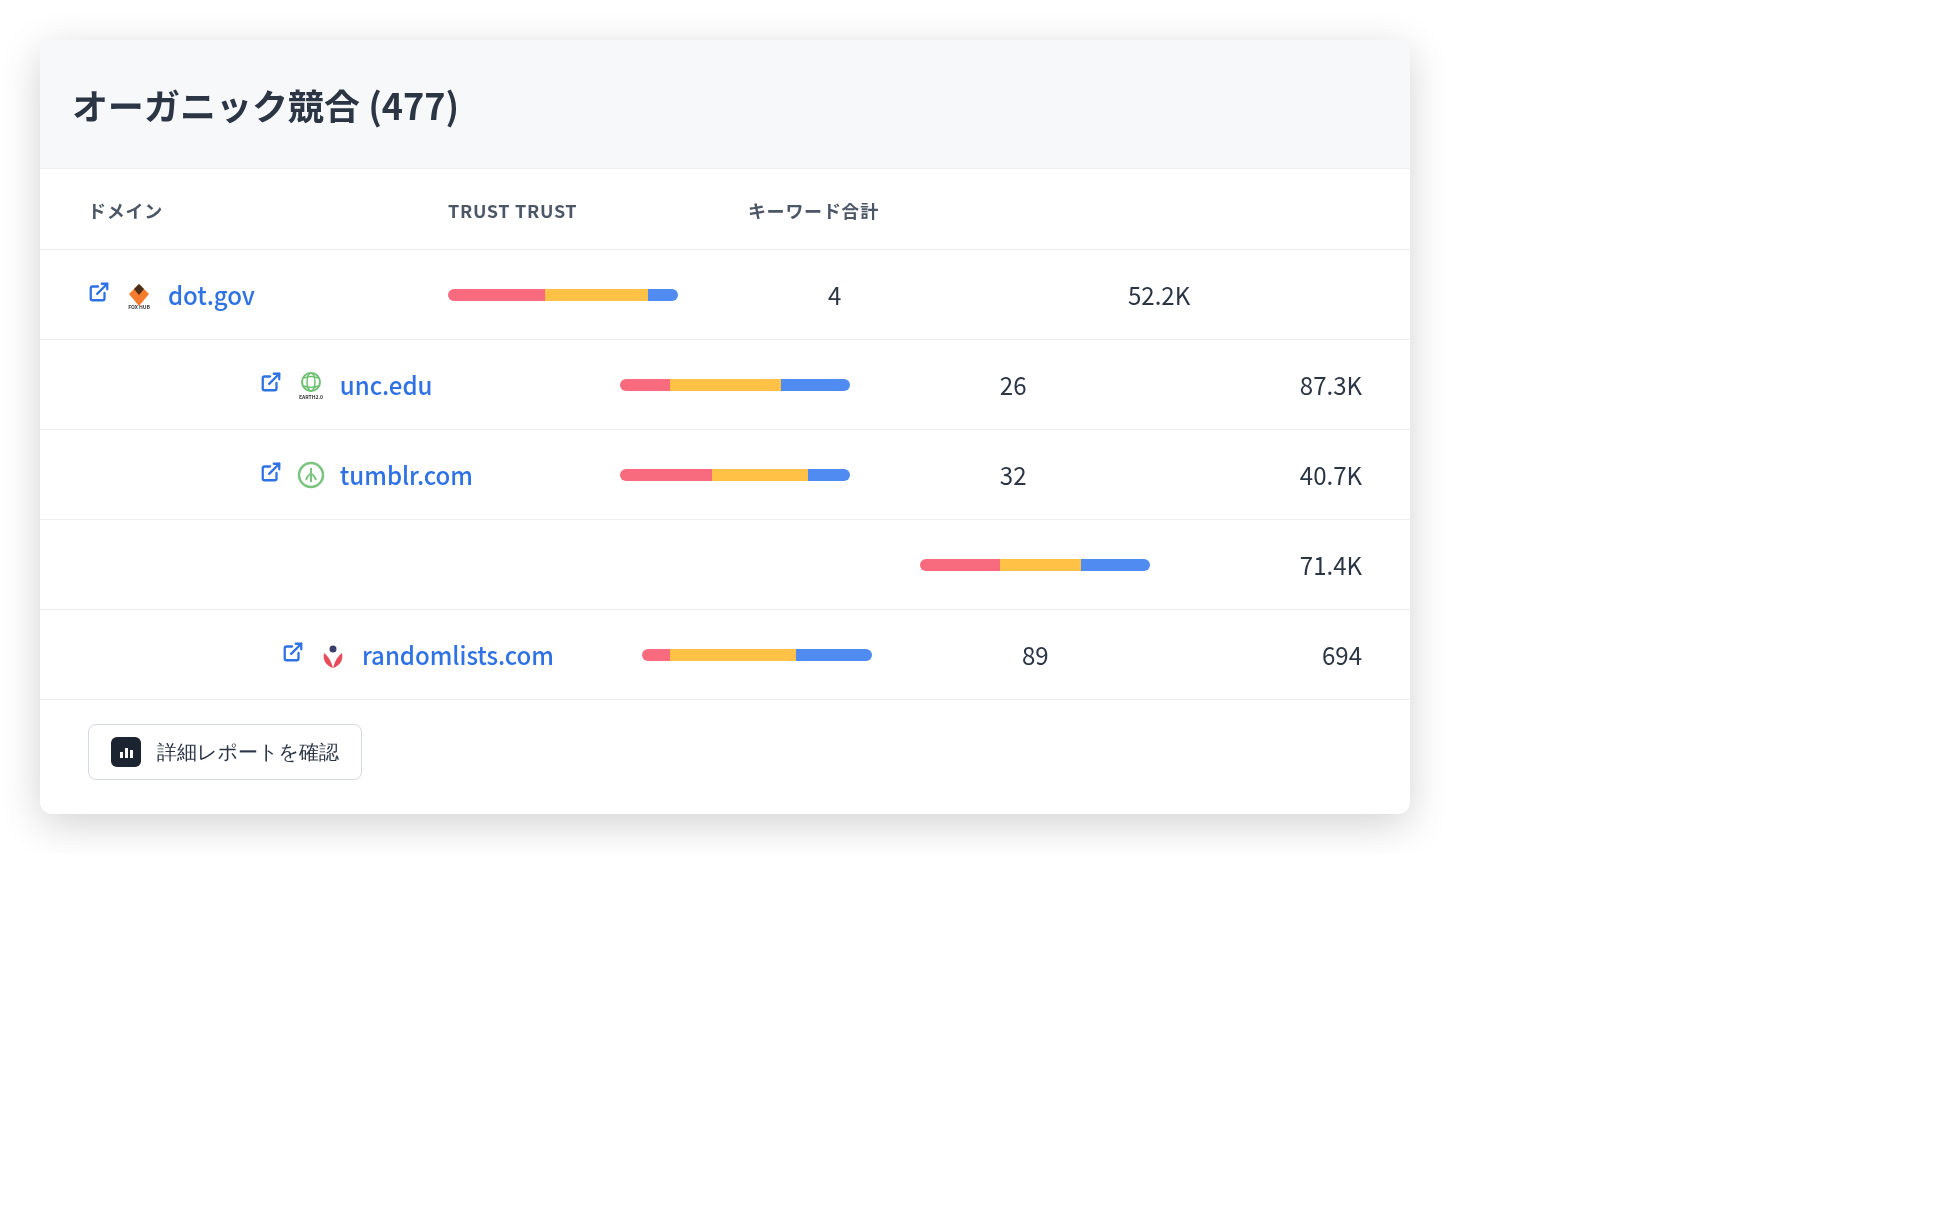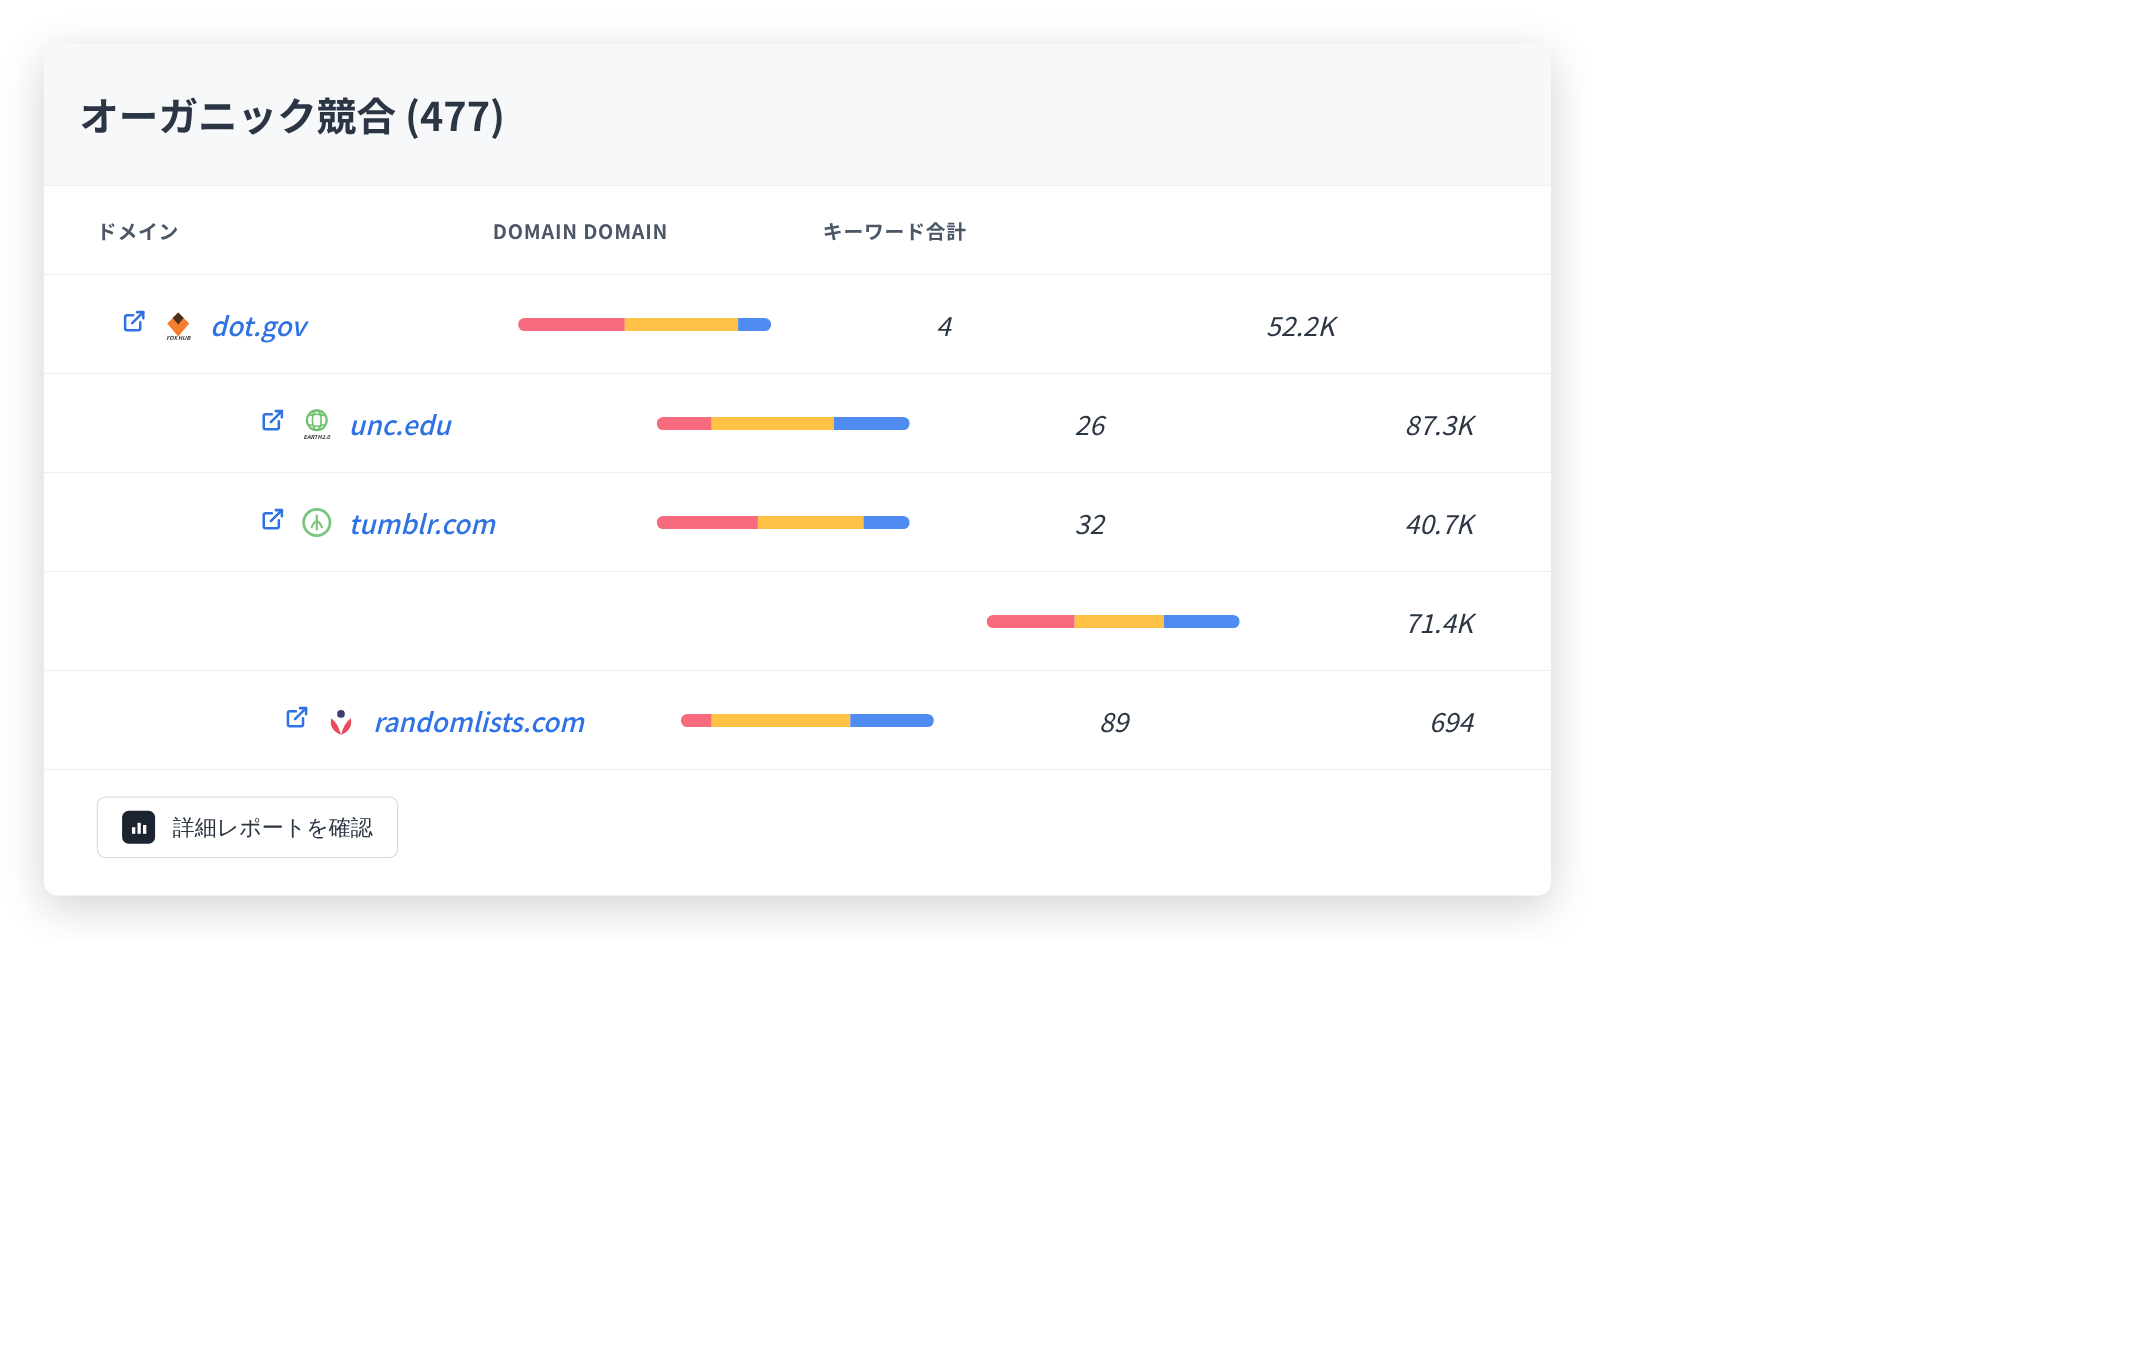--- a/index.html
+++ b/index.html
@@ -39,25 +39,24 @@
   .col-header-text {
     font-size: 18px;
     font-weight: 700;
     letter-spacing: 0.04em;
     color: #4b5666;
   }
   .rows { }
   .row {
     display: flex;
     align-items: center;
-    padding: 0 71px;
+    padding: 0 48px;
     height: 90px;
     border-bottom: 1px solid #eceef2;
     position: relative;
-    font-style: italic;
   }
   .trust-bg {
     position: absolute;
     left: 22px;
     top: 12px;
     bottom: 12px;
     background: #edeffb;
     border-radius: 6px;
     z-index: 0;
   }
@@ -125,21 +124,21 @@
 <body>
 
 <div class="card">
 
   <div class="card-header">
     <h1>オーガニック競合 (477)</h1>
   </div>
 
   <div class="columns-header">
     <div class="col-domain-h"><span class="col-header-text">ドメイン</span></div>
-    <div class="col-trust-h"><span class="col-header-text">DOMAIN DOMAIN</span></div>
+    <div class="col-trust-h"><span class="col-header-text">TRUST TRUST</span></div>
     <div class="col-kw-h"><span class="col-header-text">キーワード合計</span></div>
   </div>
 
   <div class="rows" id="rows-container">
       <div class="row">
         <div class="col-domain">
           <span><svg class="ext-icon" viewBox="0 0 24 24" fill="none" stroke="currentColor" stroke-width="2.5" stroke-linecap="round" stroke-linejoin="round">
               <path d="M18 13v6a2 2 0 0 1-2 2H5a2 2 0 0 1-2-2V8a2 2 0 0 1 2-2h6"></path>
               <polyline points="15 3 21 3 21 9"></polyline>
               <line x1="10" y1="14" x2="21" y2="3"></line>

